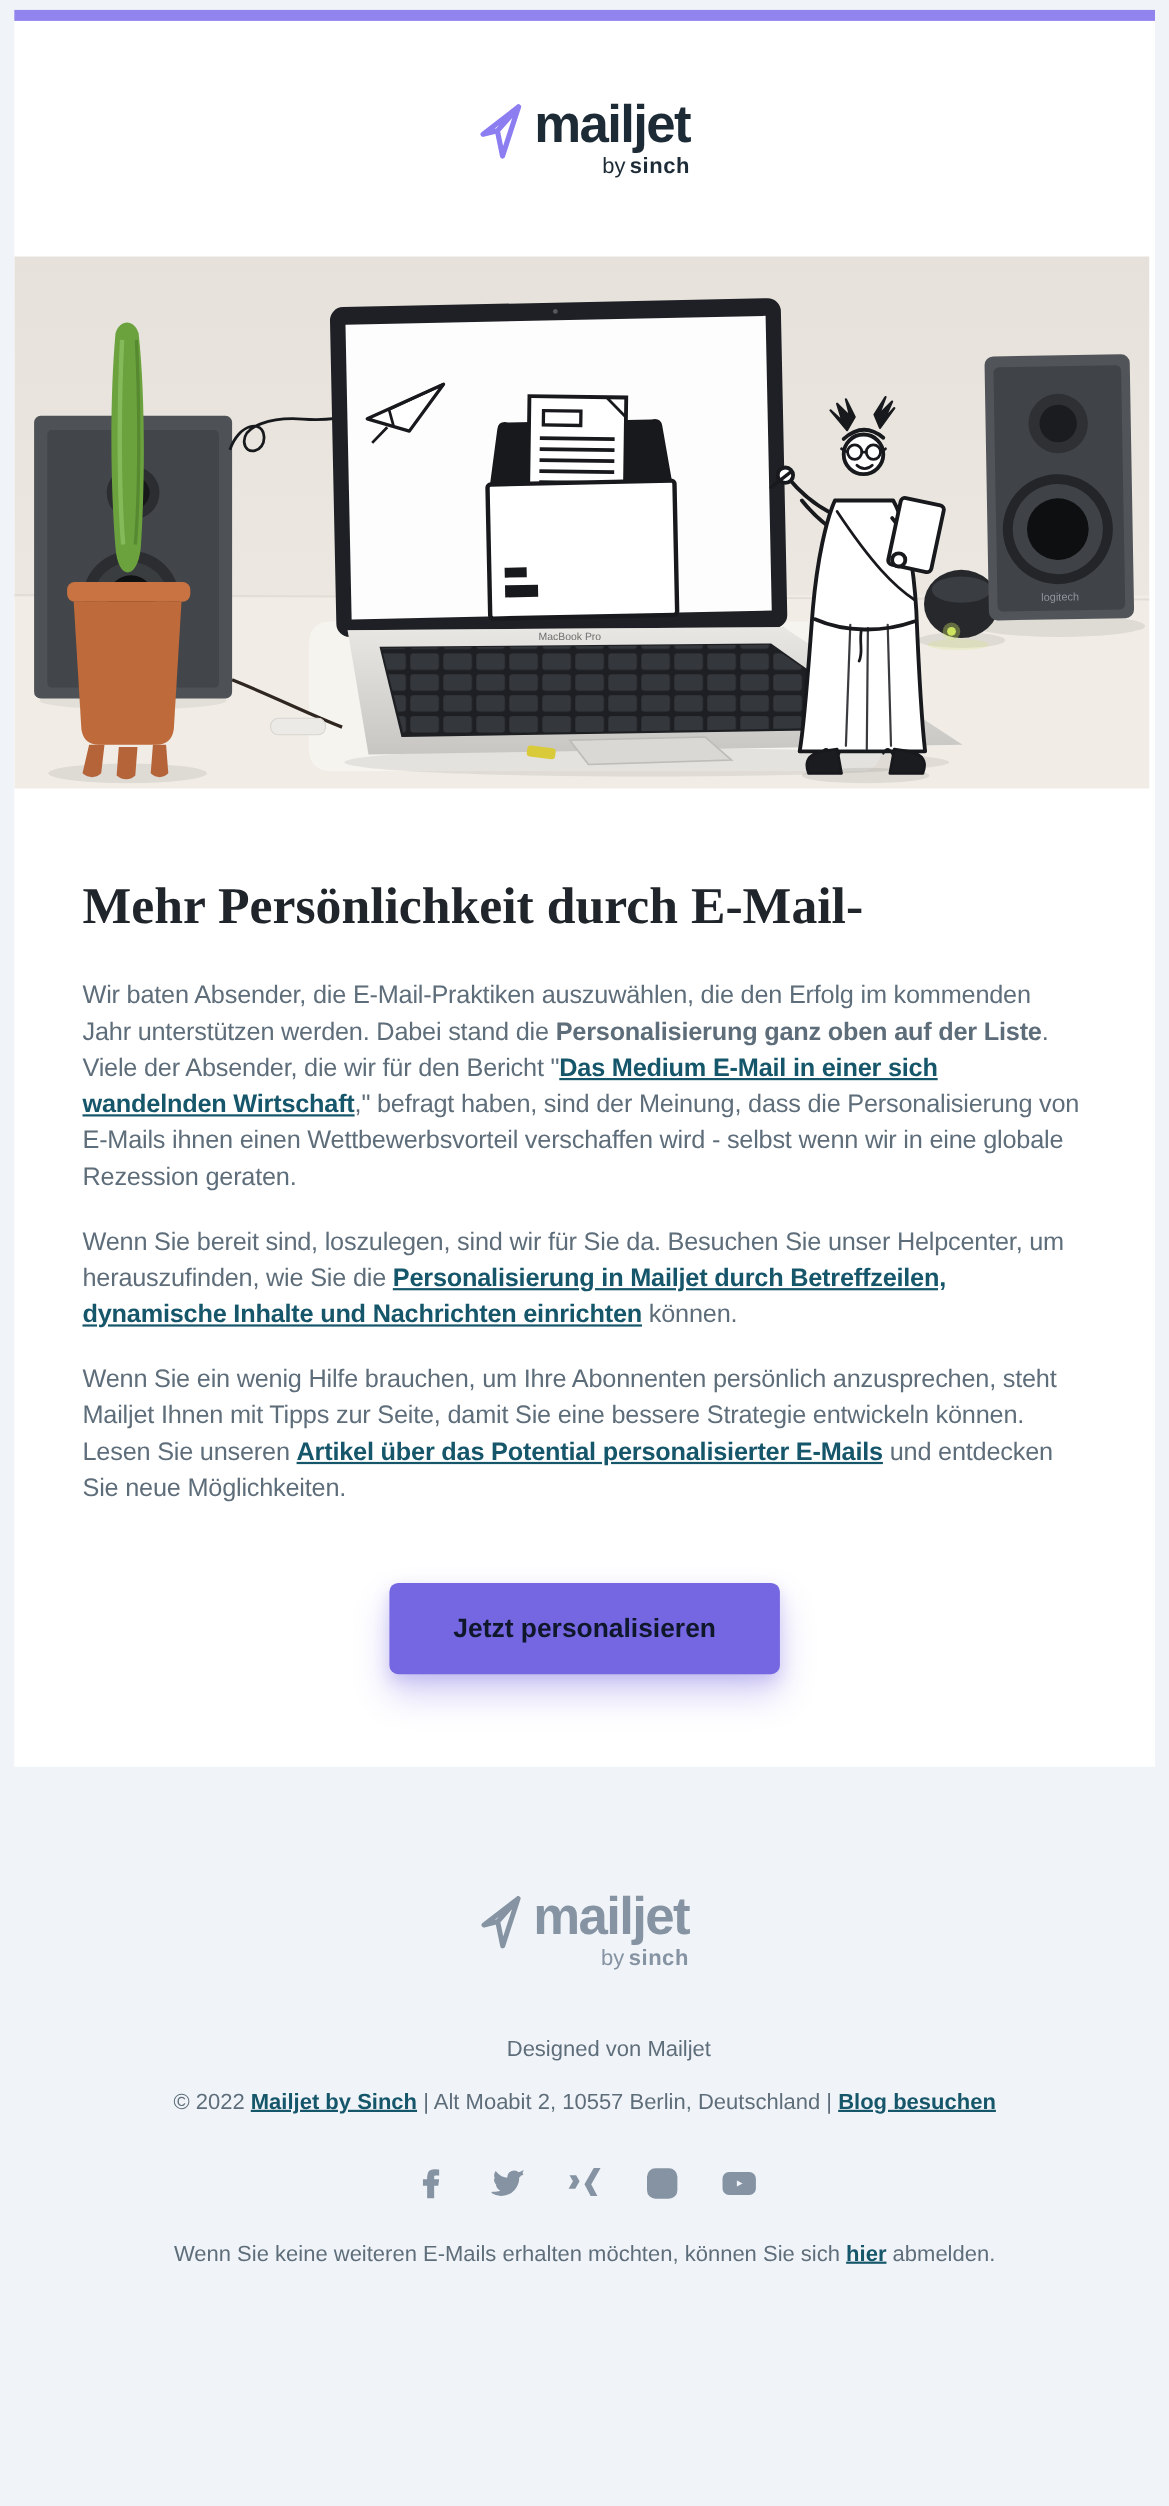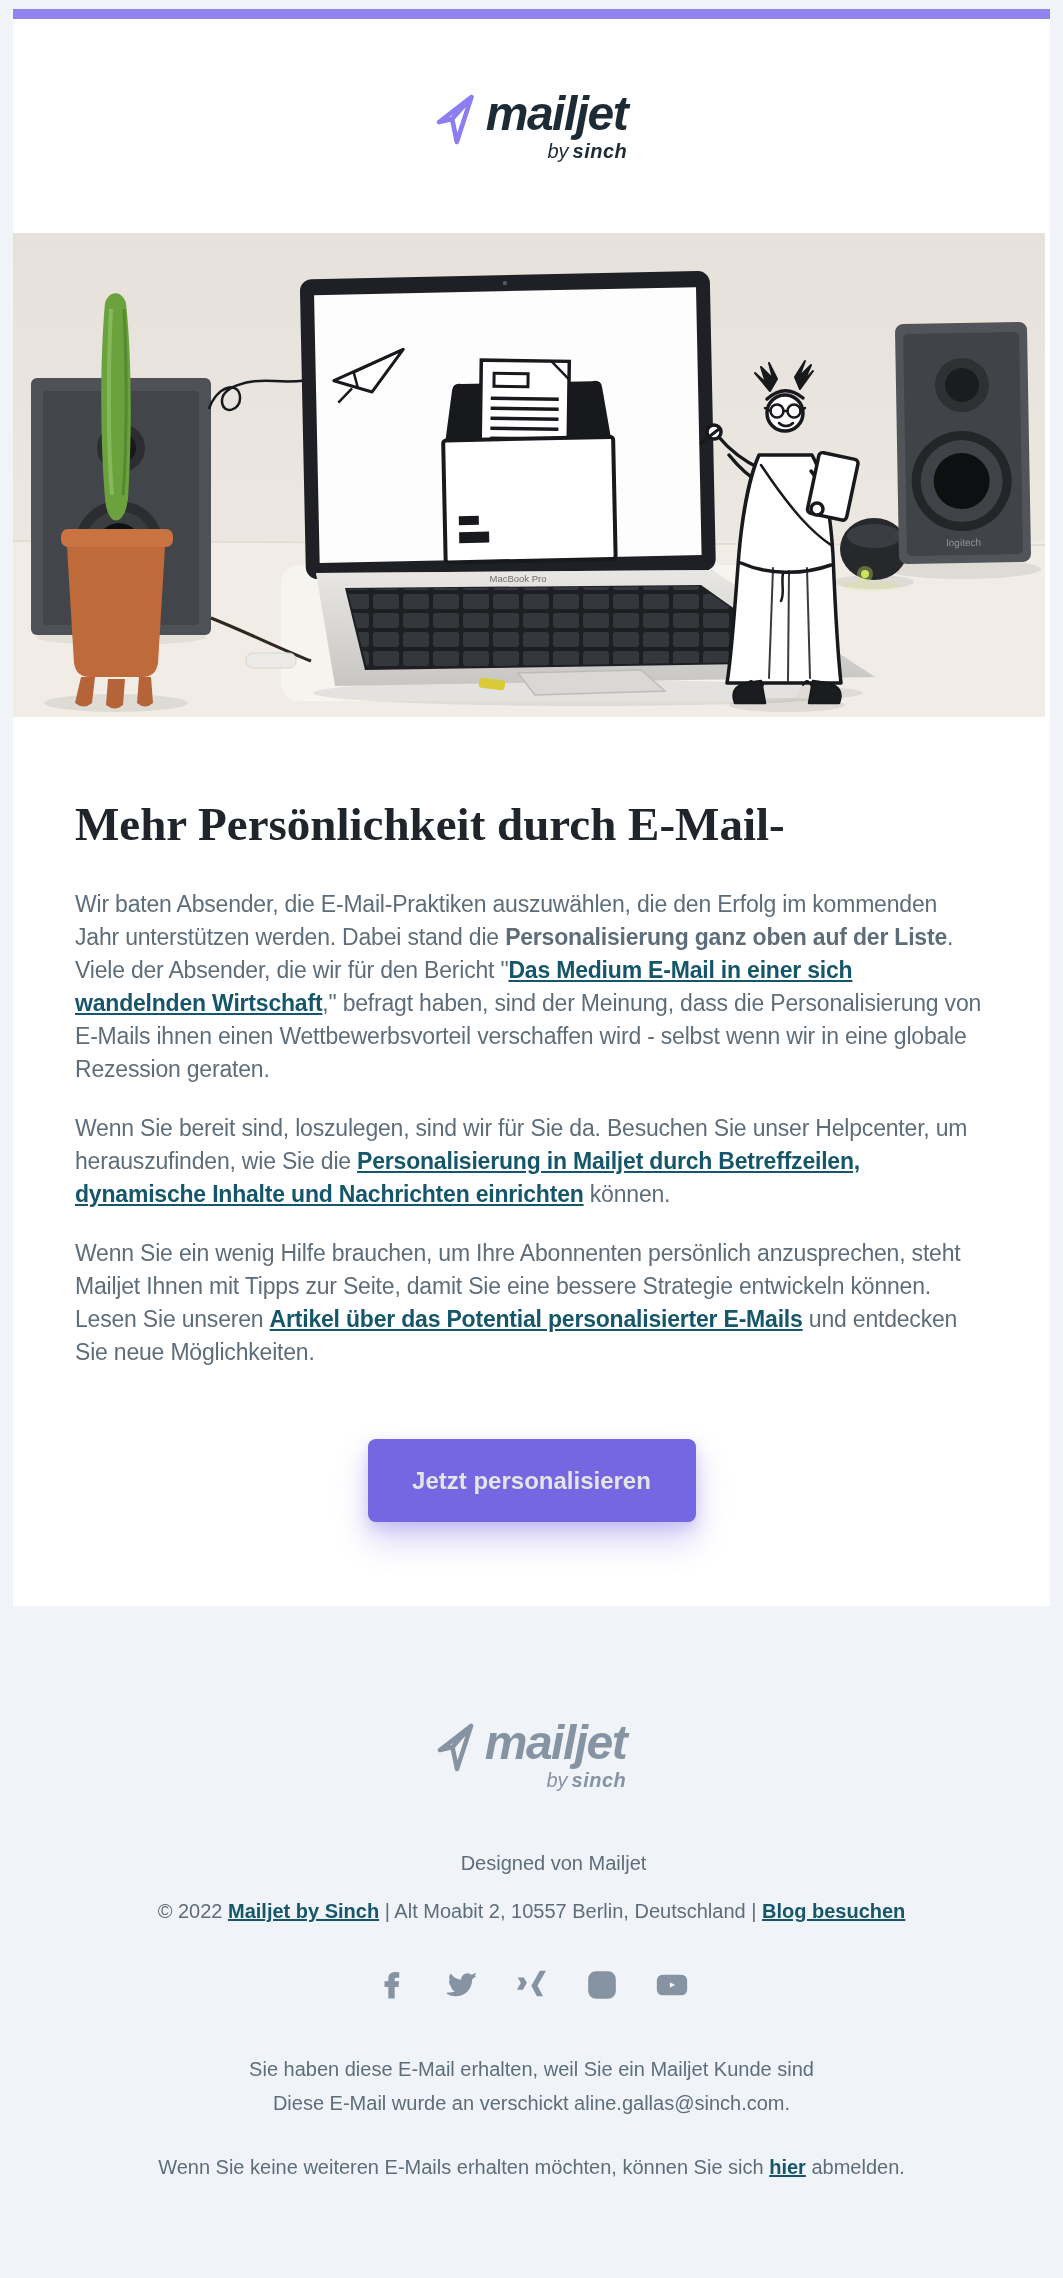--- a/index.html
+++ b/index.html
@@ -10,21 +10,21 @@
     font-family:"Liberation Sans", sans-serif;
     -webkit-font-smoothing:antialiased;
   }
   .email-card { margin:9px 13px 0 13px; background:#ffffff; }
   .topbar { height:10px; background:#9184ee; }
 
   
   .header { height:214px; display:flex; align-items:center; justify-content:center; }
   .logo { display:flex; align-items:flex-start; }
   .logo svg { margin-top:4px; }
-  .logo-textcol { display:flex; flex-direction:column;font-style:italic; }
+  .logo-textcol { display:flex; flex-direction:column; }
   .logo-word { font-size:48px; font-weight:700; letter-spacing:-1.5px; color:#1c2b36; line-height:48px; }
   .logo-byline { text-align:right; font-size:20px; color:#1c2b36; margin-top:2px; }
   .logo-byline .by { font-weight:400; margin-right:4px; }
   .logo-byline .sinch { font-weight:700; letter-spacing:.5px; }
   .footer-logo .logo-word { color:#8593a3; }
   .footer-logo .logo-byline { color:#8593a3; }
 
   
   .hero { width:1032px; height:484px; display:block; }
 
@@ -37,22 +37,22 @@
   }
   h1.headline span { display:block; }
   p.body {
     width:912px; font-size:23px; line-height:33px; letter-spacing:-.2px;
     color:#5e6d7a; margin:0 4px 26px 0;
   }
   .seg-bold { font-weight:700; }
   a.inline-link { color:#16566a; font-weight:700; text-decoration:underline; cursor:pointer; }
   .button-row { text-align:center; padding:44px 0 84px 0; }
   .cta-button {
-    width:328px; height:83px; border:none; border-radius:8px;
-    background:#7566e1; color:#e5e5e5;
+    width:355px; height:83px; border:none; border-radius:8px;
+    background:#7566e1; color:#0f172a;
     font-family:"Liberation Sans", sans-serif; font-size:24px; font-weight:700;
     box-shadow:0 18px 32px rgba(117,102,225,.30), 0 6px 14px rgba(117,102,225,.22);
     cursor:pointer;
   }
 
   
   .footer { text-align:center; padding:113px 0 64px 0; color:#5e6d7a; }
   .footer-logo { display:inline-flex; align-items:flex-start; }
   .designed { font-size:20px; line-height:26px; margin-top:58px;margin-left:44px; }
   .copyright { font-size:20px; line-height:30px; margin-top:20px; }
@@ -271,19 +271,15 @@
         </svg>
     </a>
     <a href="#" aria-label="YouTube">
       <svg viewBox="0 0 24 24" stroke="none">
           <rect x="1.8" y="5.2" width="20.4" height="13.6" rx="3.6"></rect>
           <path d="M10 9.2l5.2 2.8-5.2 2.8z" fill="#f0f4f8"></path>
         </svg>
     </a>
   </div>
 
-  <div class="notice">
-    <div>Sie haben diese E-Mail erhalten, weil Sie ein Mailjet Kunde sind</div>
-    <div>Diese E-Mail wurde an verschickt aline.gallas@sinch.com.</div>
-  </div>
 
   <div class="unsubscribe"><span>Wenn Sie keine weiteren E-Mails erhalten möchten, können Sie sich </span><a class="inline-link" href="#">hier</a><span> abmelden.</span></div>
 </div>
 
 </body></html>

